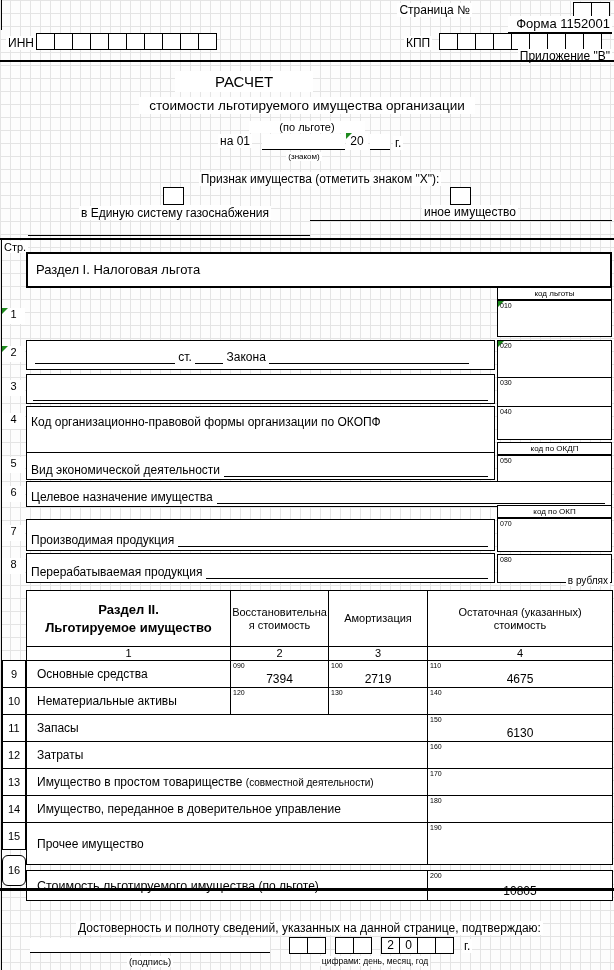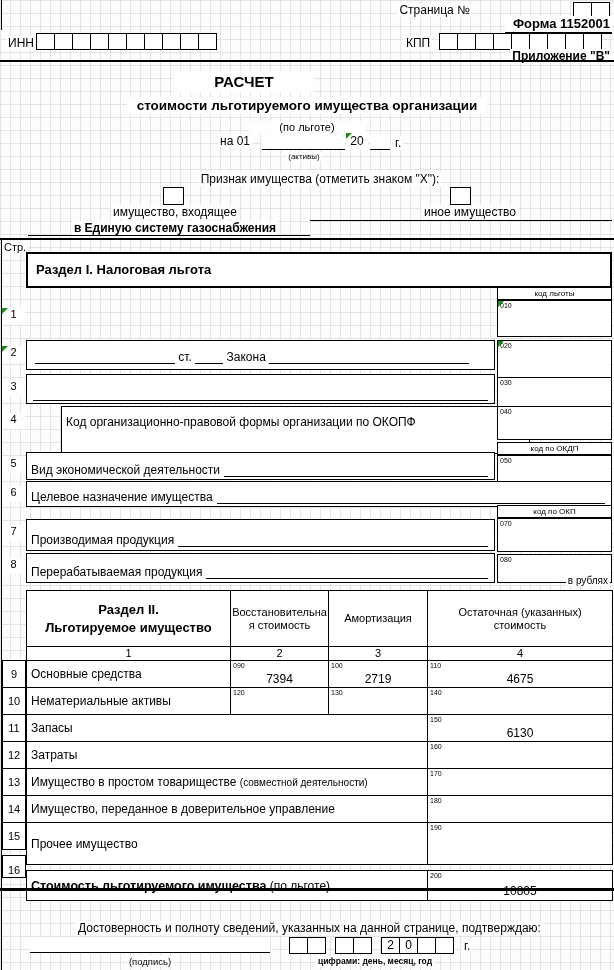--- a/index.html
+++ b/index.html
@@ -10,21 +10,21 @@
     font-family: "Liberation Sans", "DejaVu Sans", sans-serif;
     color:#000; overflow:hidden; margin:0 auto;
     background-image:
       linear-gradient(to right, #e4e4e4 1px, transparent 1px),
       linear-gradient(to bottom, #e4e4e4 1px, transparent 1px);
     background-size: 10px 13px;
     background-color:#fdfdfd;
   }
   .abs { position:absolute; }
   .wbg { background:#fff; display:inline-block; padding:0 2px;text-align:center; }
-  .b   { font-weight:bold; }
+  .b   { font-weight:normal; }
   .ctr { text-align:center; }
   .rgt { text-align:right; }
   .dbx { display:inline-block; width:19px; height:17px; border:1px solid #000;
          background:#fff; margin-left:-1px; text-align:center; font-size:12px;
          line-height:15px; vertical-align:top; }
   .chk { position:absolute; width:21px; height:18px; border:1px solid #000; background:#fff; }
   .rbox { position:absolute; background:#fff; border:1px solid #000; font-size:12px; }
   .codebox { position:absolute; left:497px; width:115px; background:#fff; border:1px solid #000; }
   .codehdr { position:absolute; left:497px; width:115px; height:13px; background:#fff;
              border:1px solid #000; font-size:8px; text-align:center; line-height:11px; }
@@ -39,21 +39,21 @@
             text-align:center; font-size:11px; }
   .thick { position:absolute; left:0; width:614px; height:3px; background:#000; }
   .vline { position:absolute; width:1px; background:#000; }
   table.s2 { border-collapse:collapse; table-layout:fixed; width:586px;
              position:absolute; left:26px; top:590px; }
   .s2 td, .s2 th { border:1px solid #000; background:#fff; padding:0;
                    font-size:12px; vertical-align:middle; overflow:hidden; }
   .s2 .gap td { border:none; background:transparent; }
   .s2 th { font-weight:bold; text-align:center; }
   .s2 .h2 { font-weight:normal; font-size:11px; line-height:13px; overflow-wrap:anywhere; }
-  .s2 .lab { padding-left:4px; text-align:left; }
+  .s2 .lab { padding-left:10px; text-align:left; }
   .s2 .vcell { position:relative; }
   .s2 .val { text-align:center; font-size:12px; margin-top:9px; }
   .s2 .colnum { font-weight:normal; font-size:11px; line-height:13px; }
   .note-sm { font-size:10px; font-weight:normal; }
 </style>
 </head>
 <body>
 
 <div class="page">
 
@@ -90,31 +90,31 @@
     <span class="wbg" style="font-size:11px; padding:0 30px;">(по льготе)</span>
   </div>
 
   <div class="abs" style="left:218px; top:134px; font-size:12px;"><span class="wbg">на 01</span></div>
   <div class="abs" style="left:262px; top:134px; width:83px; height:16px; border-bottom:1px solid #000; background:#fff;"></div>
   <div class="abs" style="left:346px; top:133px; width:22px; height:17px; background:#fff; font-size:12px; text-align:center; line-height:17px;">
     <span class="gmark"></span><span>20</span>
   </div>
   <div class="abs" style="left:370px; top:134px; width:20px; height:16px; border-bottom:1px solid #000; background:#fff;"></div>
   <div class="abs" style="left:393px; top:136px; font-size:12px;"><span class="wbg">г.</span></div>
-  <div class="abs ctr" style="left:264px; top:152px; width:80px; font-size:8px;"><span class="wbg">(активы)</span></div>
+  <div class="abs ctr" style="left:264px; top:152px; width:80px; font-size:8px;"><span class="wbg">(знаком)</span></div>
 
   <div class="abs ctr" style="left:100px; top:172px; width:440px; font-size:12px;">
     <span class="wbg">Признак имущества (отметить знаком "X"):</span>
   </div>
   <div class="abs" style="left:310px; top:204px; width:302px; height:17px; border-bottom:1px solid #000;"></div>
   <div class="abs" style="left:28px; top:219px; width:282px; height:17px; border-bottom:1px solid #000;"></div>
   <div class="chk" style="left:163px; top:187px;"></div>
   <div class="chk" style="left:450px; top:187px;"></div>
   <div class="abs ctr" style="left:60px; top:205px; width:230px; font-size:12px;"><span class="wbg">имущество, входящее</span></div>
-  <div class="abs ctr" style="left:40px; top:221px; width:270px; font-size:12px;font-weight:bold;"><span class="wbg">в Единую систему газоснабжения</span></div>
+  <div class="abs ctr" style="left:40px; top:206px; width:270px; font-size:12px;"><span class="wbg">в Единую систему газоснабжения</span></div>
   <div class="abs ctr" style="left:390px; top:205px; width:160px; font-size:12px;"><span class="wbg">иное имущество</span></div>
 
   <div class="thick" style="top:238px; height:2px;"></div>
 
   <div class="abs" style="left:2px; top:241px; font-size:11px;"><span class="wbg">Стр.</span></div>
 
   <div class="abs b" style="left:26px; top:252px; width:586px; height:36px; border:2px solid #000; background:#fff; font-size:13px; line-height:32px; padding-left:8px;"><span>Раздел I. Налоговая льгота</span></div>
 
   <div class="codehdr" style="top:287px;"><span>код льготы</span></div>
 
@@ -143,21 +143,21 @@
 
   <div class="snum" style="top:380px; height:16px;"><span>3</span></div>
   <div class="rbox" style="left:26px; top:374px; width:469px; height:30px;">
     <div class="fl" style="display:block; margin:14px 6px 0 6px; height:12px;"></div>
   </div>
   <div class="codebox" style="top:377px; height:32px;">
       <span class="code">030</span>
     </div>
 
   <div class="snum" style="top:413px; height:16px;"><span>4</span></div>
-  <div class="rbox" style="left:26px; top:406px; width:469px; height:48px;margin-left:35px;">
+  <div class="rbox" style="left:26px; top:406px; width:469px; height:48px;">
     <div style="padding:8px 0 0 4px;"><span>Код организационно-правовой формы организации по ОКОПФ</span></div>
   </div>
   <div class="codebox" style="top:406px; height:34px;">
       <span class="code">040</span>
     </div>
 
   <div class="codehdr" style="top:442px;"><span>код по  ОКДП</span></div>
 
   <div class="snum" style="top:457px; height:16px;"><span>5</span></div>
   <div class="rbox" style="left:26px; top:452px; width:469px; height:28px;">
@@ -305,21 +305,21 @@
   </tbody>
     </table>
 
   <div class="numbox" style="top:660px; height:28px; line-height:26px;"><span>9</span></div>
   <div class="numbox" style="top:687px; height:28px; line-height:26px;"><span>10</span></div>
   <div class="numbox" style="top:714px; height:28px; line-height:26px;"><span>11</span></div>
   <div class="numbox" style="top:741px; height:28px; line-height:26px;"><span>12</span></div>
   <div class="numbox" style="top:768px; height:28px; line-height:26px;"><span>13</span></div>
   <div class="numbox" style="top:795px; height:28px; line-height:26px;"><span>14</span></div>
   <div class="numbox" style="top:822px; height:28px; line-height:26px;"><span>15</span></div>
-  <div class="numbox" style="top:855px; height:23px; line-height:29px;"><span>16</span></div>
+  <div class="numbox" style="top:855px; height:31px; line-height:29px;border-radius:6px;"><span>16</span></div>
 
   <div class="thick" style="top:888px;"></div>
 
   <div class="abs" style="left:76px; top:921px; font-size:12px;"><span class="wbg">Достоверность и полноту сведений, указанных на данной странице, подтверждаю:</span></div>
 
   <div class="abs" style="left:30px; top:938px; width:240px; height:15px; border-bottom:1px solid #000; background:#fff;"></div>
   <div class="abs ctr" style="left:30px; top:956px; width:240px; font-size:9.5px;"><span class="wbg">(подпись)</span></div>
 
   <div class="abs" style="left:290px; top:937px;">
     <span class="dbx"></span><span class="dbx"></span>

